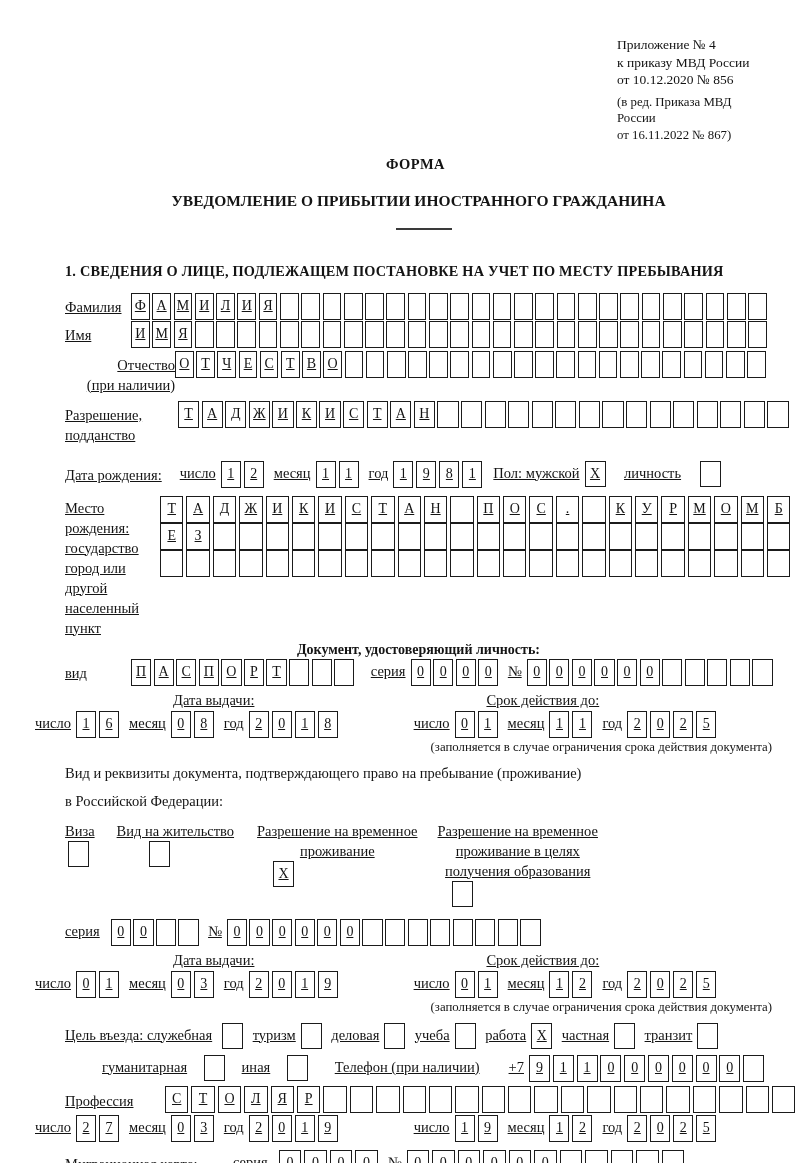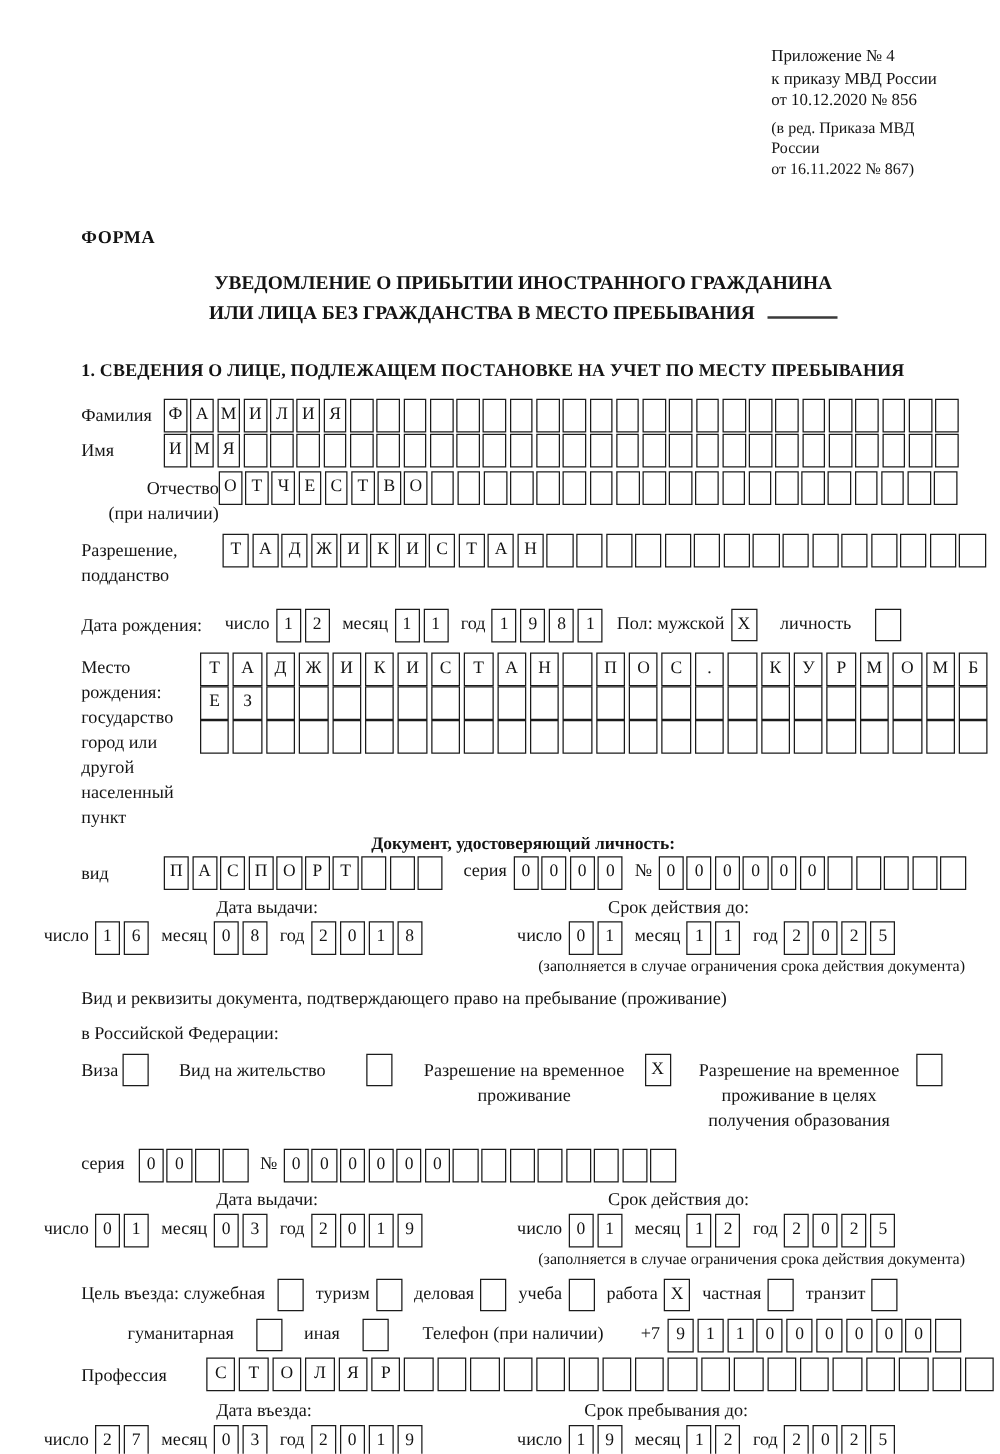--- a/index.html
+++ b/index.html
@@ -2,27 +2,27 @@
 <html><head>
 <meta charset="utf-8">
 <style>
   html,body{margin:0;padding:0;background:#fff;}
   body{width:800px;height:1163px;overflow:hidden;color:#141414;
        font-family:"Liberation Serif", serif;}
   .page{padding:36px 28px 0 65px;position:relative;}
   
   .appendix{margin-left:552px;font-size:13.5px;line-height:1.3;}
   .edition{margin-left:552px;font-size:12.8px;line-height:1.3;margin-top:5px;}
-  .forma{text-align:left;font-weight:bold;font-size:14.5px;margin-top:38px;padding-right:6px;letter-spacing:.5px;}
+  .forma{text-align:center;font-weight:bold;font-size:14.5px;margin-top:12px;padding-right:6px;letter-spacing:.5px;}
   
   .title{text-align:center;font-weight:bold;font-size:15.5px;line-height:1.55;margin:16px 0 0 0;}
   .blank-line{display:inline-block;width:56px;border-bottom:2.2px solid #3a3a3a;height:13px;margin-left:10px;}
   .sec-title{font-weight:bold;font-size:14.3px;margin:26px 0 0 0;letter-spacing:.2px;}
   
-  .row{display:flex;align-items:flex-start;}
+  .row{display:flex;align-items:flex-start;text-decoration:underline;}
   .lbl{font-size:14.5px;white-space:pre-line;line-height:20px;padding-top:4px;flex:0 0 auto;}
   .cells{display:flex;flex:0 0 auto;}
   .cell{box-sizing:border-box;height:27px;width:20px;border:1.8px solid #1b1b1b;margin-right:2.5px;
         display:flex;align-items:center;justify-content:center;font-size:14px;background:#fff;}
   .c30 .cell{width:18.7px;margin-right:2.6px;}
   .c28 .cell{width:18.7px;margin-right:2.5px;}
   .c26 .cell{width:21.2px;margin-right:2.4px;}
   .c24 .cell{width:23.4px;margin-right:3px;}
   .cd  .cell{width:20px;margin-right:3px;}
   .cdoc .cell{width:20.2px;margin-right:2.4px;}
@@ -32,21 +32,21 @@
   
   .w66{width:66px;}
   .w95{width:95px;}
   .stack > .cells{margin-bottom:0px;}
   
   .dhead{font-size:14.5px;margin-top:6px;}
   .dates{margin-left:-30px;margin-top:2px;}
   .dlbl{font-size:14.5px;padding-top:4px;margin:0 5px 0 7px;}
   .note{font-size:12.8px;text-align:right;margin-top:2px;padding-right:0px;}
   .plain{font-size:14.5px;line-height:21px;}
-  .opt{display:flex;align-items:flex-start;}
+  .opt{display:flex;align-items:flex-start;flex-direction:column;}
   .lbl-c{font-size:14.5px;white-space:pre-line;text-align:center;line-height:20px;padding-top:4px;}
   .doc-title{text-align:center;font-weight:bold;font-size:14px;margin-top:4px;}
 </style>
 </head>
 <body>
 
 <div class="page">
 
   <div class="appendix">
     <div>Приложение № 4</div>
@@ -54,21 +54,21 @@
     <div>от 10.12.2020 № 856</div>
   </div>
   <div class="edition">
     <div>(в ред. Приказа МВД России</div>
     <div>от 16.11.2022 № 867)</div>
   </div>
   <div class="forma">ФОРМА</div>
 
   <div class="title">
     <div>УВЕДОМЛЕНИЕ О ПРИБЫТИИ ИНОСТРАННОГО ГРАЖДАНИНА</div>
-    <div><span>ИЛИ ЛИЦА БЕЗ ГРАЖДАНСТВА В МЕСТО ПРЕБЫВАНИЯ</span><span class="blank-line"></span></div>
+    <div><span class="blank-line"></span></div>
   </div>
 
   <div class="sec-title">1. СВЕДЕНИЯ О ЛИЦЕ, ПОДЛЕЖАЩЕМ ПОСТАНОВКЕ НА УЧЕТ ПО МЕСТУ ПРЕБЫВАНИЯ</div>
 
   <div class="row" style="margin-top:13px;">
     <span class="lbl w66">Фамилия</span>
     <span class="cells c30">
         <span class="cell">Ф</span>
         <span class="cell">А</span>
         <span class="cell">М</span>
@@ -527,21 +527,21 @@
       </span>
     <span class="dlbl">частная</span>
     <span class="cells cb">
         <span class="cell"></span>
       </span>
     <span class="dlbl">транзит</span>
     <span class="cells cb">
         <span class="cell"></span>
       </span>
   </div>
-  <div class="row" style="margin-top:6px;justify-content:space-between;">
+  <div class="row" style="margin-top:6px;">
     <span class="dlbl" style="margin-left:37px;">гуманитарная</span>
     <span class="cells cb" style="margin-left:12px;">
         <span class="cell"></span>
       </span>
     <span class="dlbl" style="margin-left:14px;">иная</span>
     <span class="cells cb" style="margin-left:12px;">
         <span class="cell"></span>
       </span>
     <span class="dlbl" style="margin-left:24px;">Телефон (при наличии)</span>
     <span class="dlbl" style="margin-left:24px;">+7</span>
@@ -582,24 +582,20 @@
         <span class="cell"></span>
         <span class="cell"></span>
         <span class="cell"></span>
         <span class="cell"></span>
         <span class="cell"></span>
         <span class="cell"></span>
         <span class="cell"></span>
       </span>
   </div>
 
-  <div class="row dhead" style="margin-top:8px;">
-    <span style="margin-left:108px;">Дата въезда:</span>
-    <span style="margin-left:218px;">Срок пребывания до:</span>
-  </div>
   <div class="row dates">
     <span class="dlbl" style="margin-left:0;">число</span>
     <span class="cells cd">
         <span class="cell">2</span>
         <span class="cell">7</span>
       </span>
     <span class="dlbl">месяц</span>
     <span class="cells cd">
         <span class="cell">0</span>
         <span class="cell">3</span>

